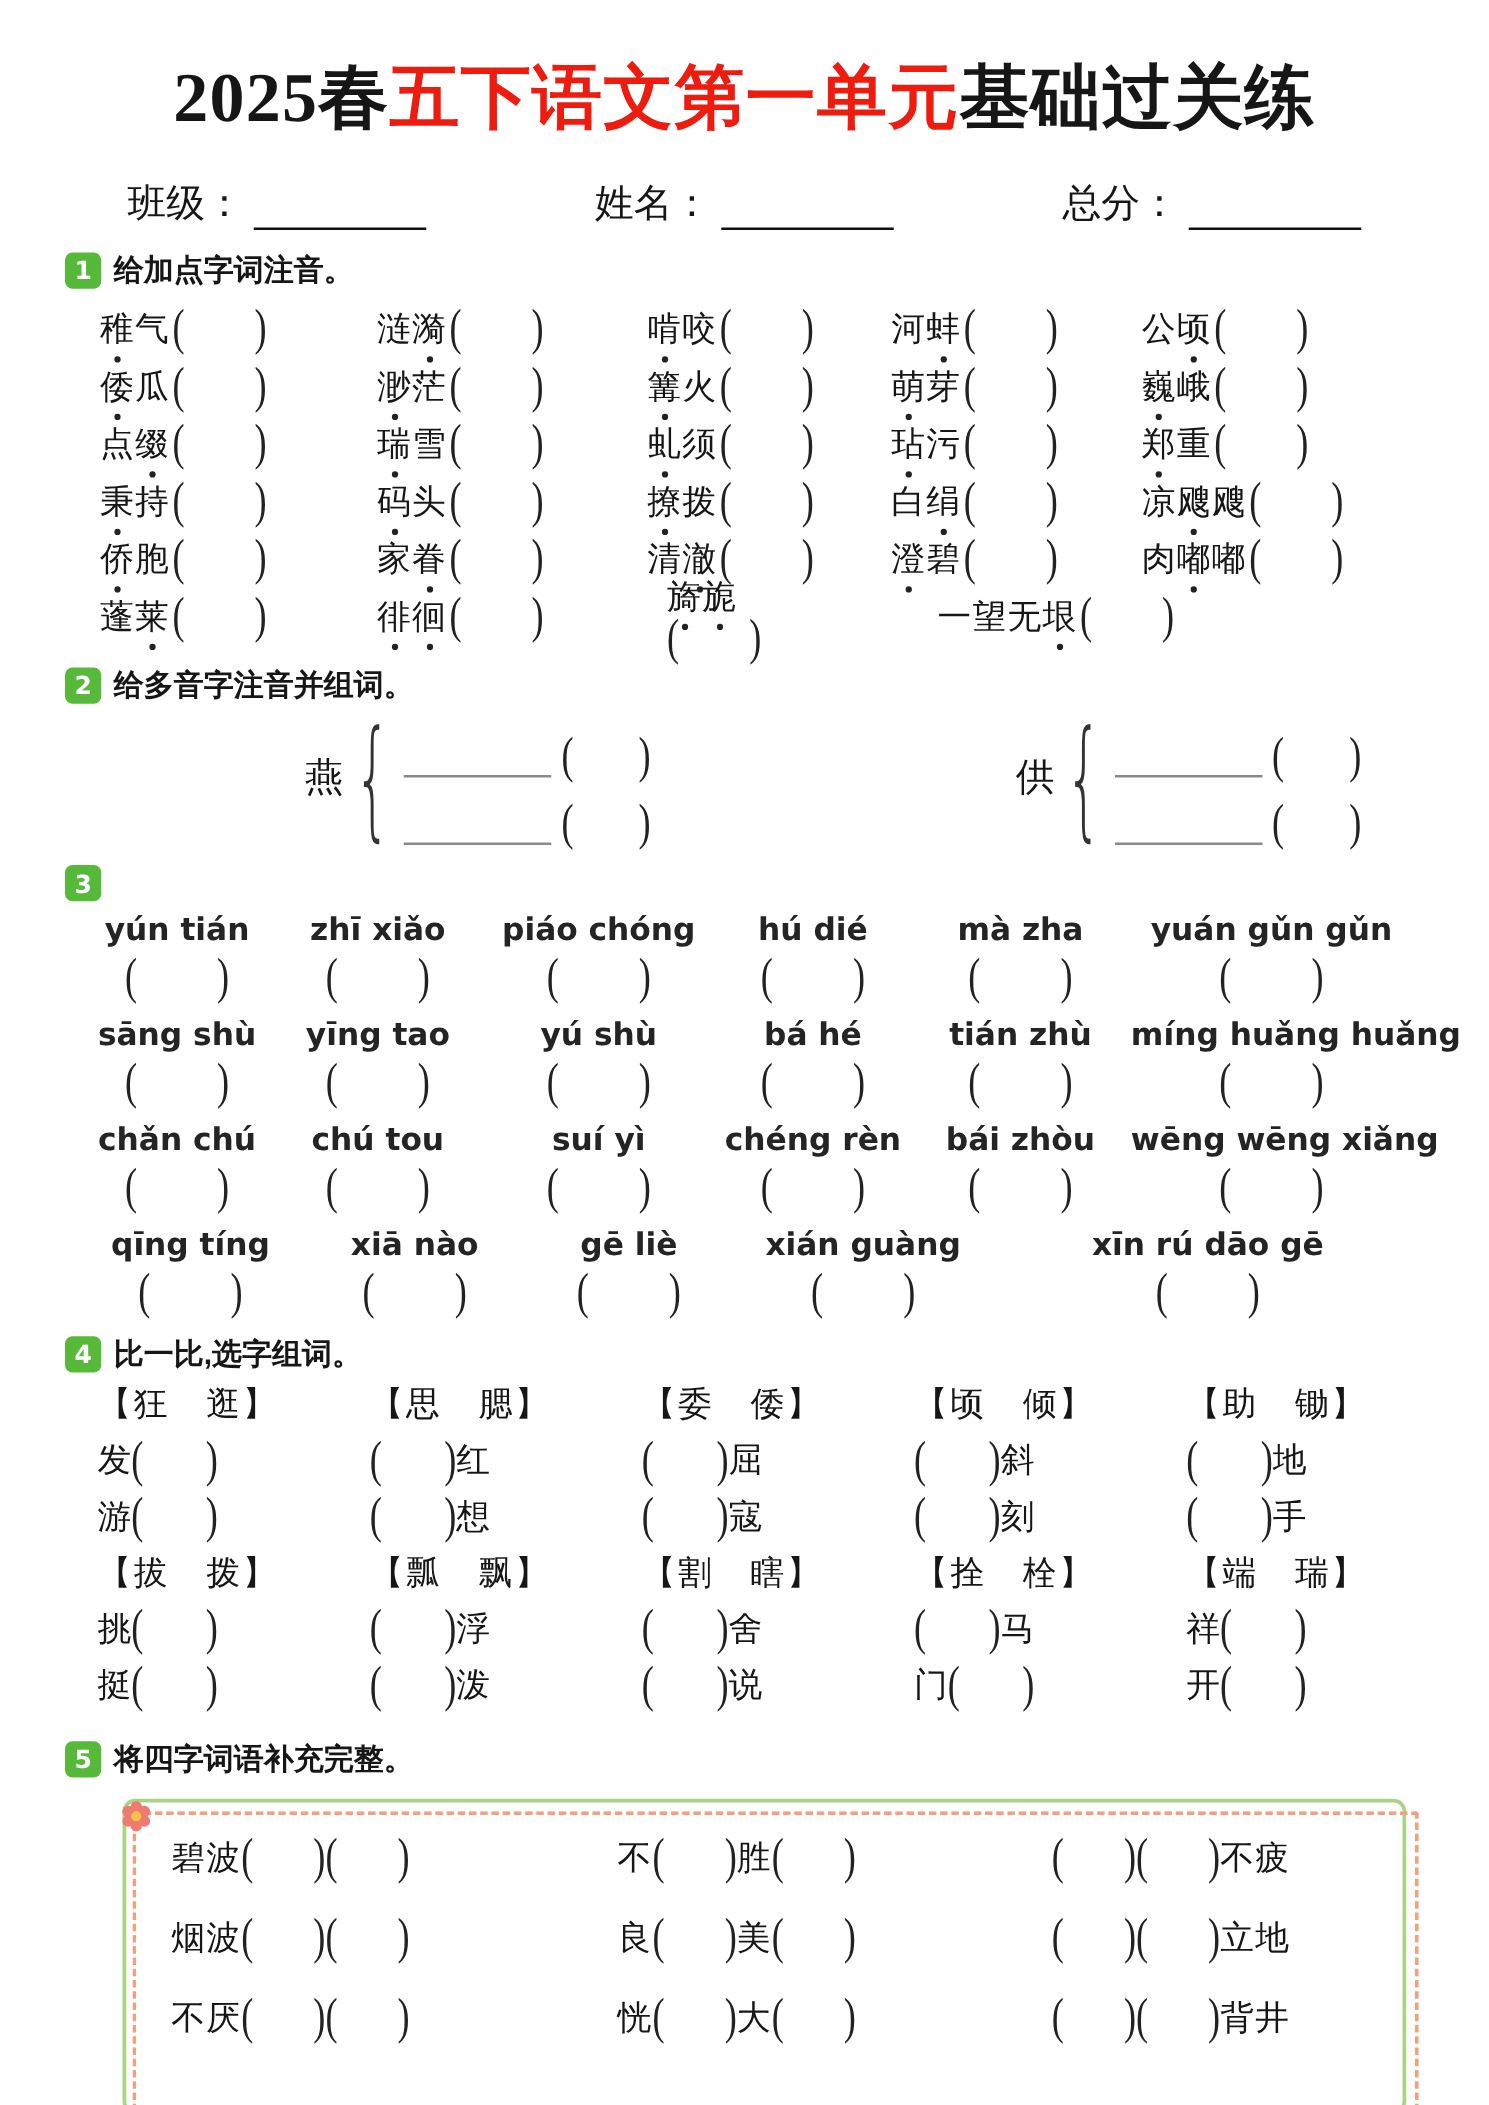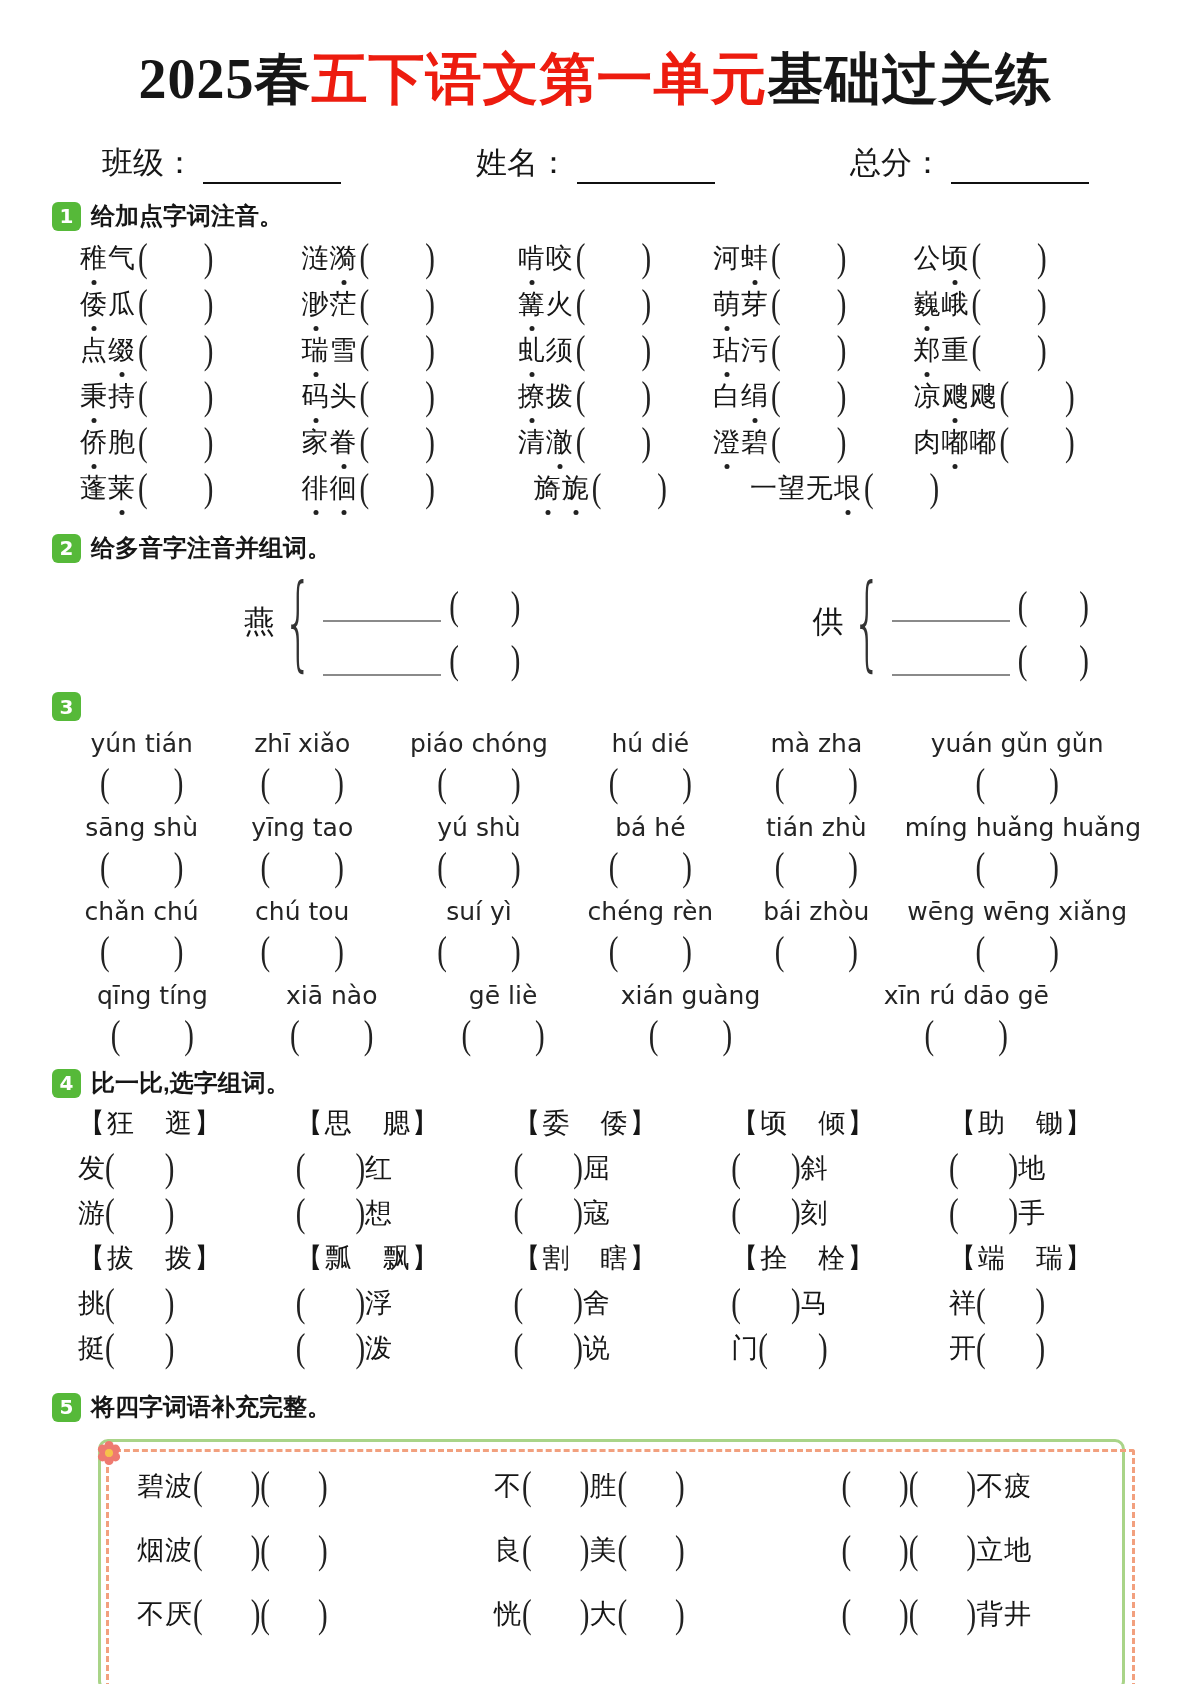--- a/index.html
+++ b/index.html
@@ -26,47 +26,47 @@
          font-family:"DejaVu Sans",sans-serif;font-size:20px;font-weight:bold;}
 
   
   .pp{display:inline-flex;align-items:center;white-space:nowrap;}
   .po,.pc{display:inline-block;font-family:"Liberation Serif",serif;font-size:29px;font-weight:400;
           transform:scaleY(1.4);color:#222;}
   .gap{display:inline-block;height:1px;}
 
   
   .w-rows{padding-left:24px;margin-top:8px;}
-  .w-row{display:flex;align-items:flex-start;height:46px;}
+  .w-row{display:flex;align-items:center;height:46px;}
   .w-row .wcell{display:inline-flex;align-items:baseline;}
   .w-row:not(.w-row-last) .wcell:nth-child(1){width:21%;}
   .w-row:not(.w-row-last) .wcell:nth-child(2){width:20.5%;}
   .w-row:not(.w-row-last) .wcell:nth-child(3){width:18.5%;}
   .w-row:not(.w-row-last) .wcell:nth-child(4){width:19%;}
   .w-row-last .wcell:nth-child(1){width:21%;}
   .w-row-last .wcell:nth-child(2){width:22%;}
-  .w-row-last .wcell:nth-child(3){width:20.5%;}
+  .w-row-last .wcell:nth-child(3){width:20.5%;flex-direction:column;}
   .word{font-size:27px;letter-spacing:1px;margin-right:2px;}
   .ch{position:relative;display:inline-block;}
   .ch.dot::after{content:"";position:absolute;left:50%;transform:translateX(-50%);bottom:-9px;
                  width:5px;height:5px;border-radius:50%;background:#222;}
 
   
   .mgroups{display:flex;padding-left:188px;gap:292px;margin:2px 0 4px;}
   .mgroup{display:inline-flex;align-items:center;}
   .mchar{font-size:31px;}
   .mbrace{font-size:104px;line-height:104px;transform:scaleX(0.45);margin:0 -10px;color:#333;
           font-family:"DejaVu Sans",sans-serif;font-weight:200;}
   .mcol{display:inline-flex;flex-direction:column;margin-left:2px;}
   .mline{display:flex;align-items:flex-end;height:54px;}
   .blank{display:inline-block;width:118px;height:40px;border-bottom:2px solid #8a8a8a;margin-right:8px;}
 
   
   .s3-wrap{margin-top:8px;padding-left:8px;}
-  .py-row{display:flex;margin-top:5px;}
+  .py-row{display:flex;margin-top:5px;font-weight:bold;}
   .pycell{display:inline-block;text-align:center;font-family:"DejaVu Sans",sans-serif;
           font-size:25px;color:#242424;white-space:nowrap;}
   .pr-row{display:flex;margin:8px 0 14px;}
   .prcell{display:inline-block;text-align:center;}
 
   
   .g-rows{padding-left:22px;margin-top:6px;}
   .g-row{display:flex;align-items:baseline;height:45px;}
   .gcell{display:inline-flex;align-items:baseline;width:20.6%;}
   .gcell:last-child{width:17.6%;}

